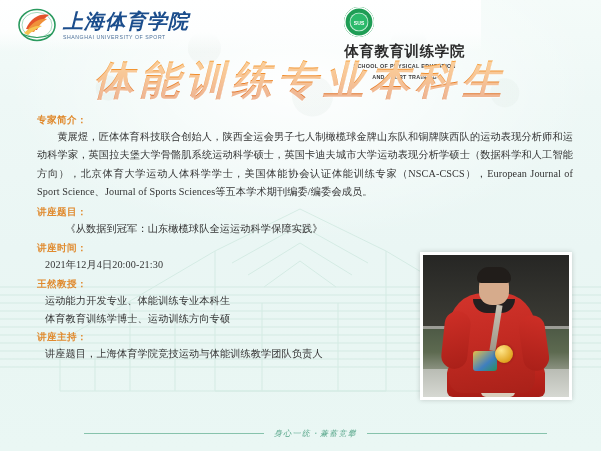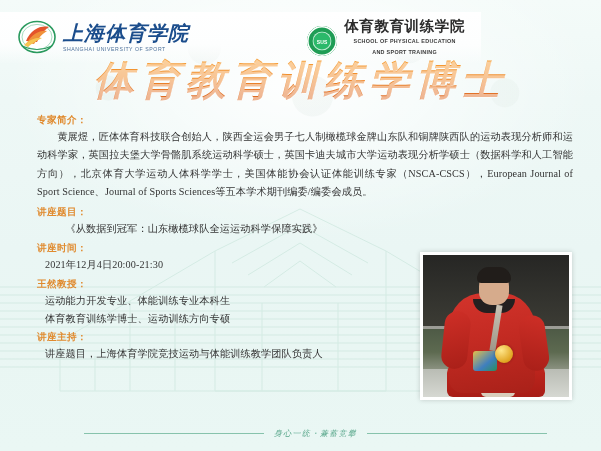--- a/index.html
+++ b/index.html
@@ -45,37 +45,38 @@
     position: absolute;
     left: 0; bottom: 20px;
     width: 601px; height: 240px;
     opacity: 0.5;
     pointer-events: none;
   }
 
   
   .header {
     position: absolute;
-    left: 0; top: 12px;
+    left: 0; top: 0;
     width: 481px; height: 52px;
     background: linear-gradient(180deg,#ffffff 0%, #fdfefe 62%, rgba(253,254,254,0) 100%);
   }
   .logo-left {
     position: absolute;
     left: 18px; top: 8px;
     display: flex;
     align-items: center;
     gap: 7px;
   }
   .logo-right {
     position: absolute;
     right: 16px; top: 7px;
     display: flex;
-    align-items: flex-end;
+    align-items: flex-start;
     gap: 7px;
+    flex-direction: column;
   }
   .sus-mark {
     width: 38px; height: 34px;
     position: relative;
     flex: 0 0 auto;
   }
   .sus-text-cn {
     font-family: "Liberation Serif", "DejaVu Serif", serif;
     font-size: 20px;
     font-weight: bold;
@@ -373,21 +374,21 @@
         <div class="abbr">SUS</div>
       </div>
       <div>
         <div class="spe-text-cn">体育教育训练学院</div>
         <div class="spe-text-en">SCHOOL OF PHYSICAL EDUCATION</div>
         <div class="spe-text-en">AND SPORT TRAINING</div>
       </div>
     </div>
   </div>
 
-  <div class="title">体育教育训练学博士</div>
+  <div class="title">体能训练专业本科生</div>
 
   <div class="content">
 
     <div class="block">
       <div class="label">专家简介：</div>
       <div class="para indent">黄展煜，匠体体育科技联合创始人，陕西全运会男子七人制橄榄球金牌山东队和铜牌陕西队的运动表现分析师和运动科学家，英国拉夫堡大学骨骼肌系统运动科学硕士，英国卡迪夫城市大学运动表现分析学硕士（数据科学和人工智能方向），北京体育大学运动人体科学学士，美国体能协会认证体能训练专家（NSCA-CSCS），European Journal of Sport Science、Journal of Sports Sciences等五本学术期刊编委/编委会成员。</div>
     </div>
 
     <div class="block">
       <div class="label">讲座题目：</div>

